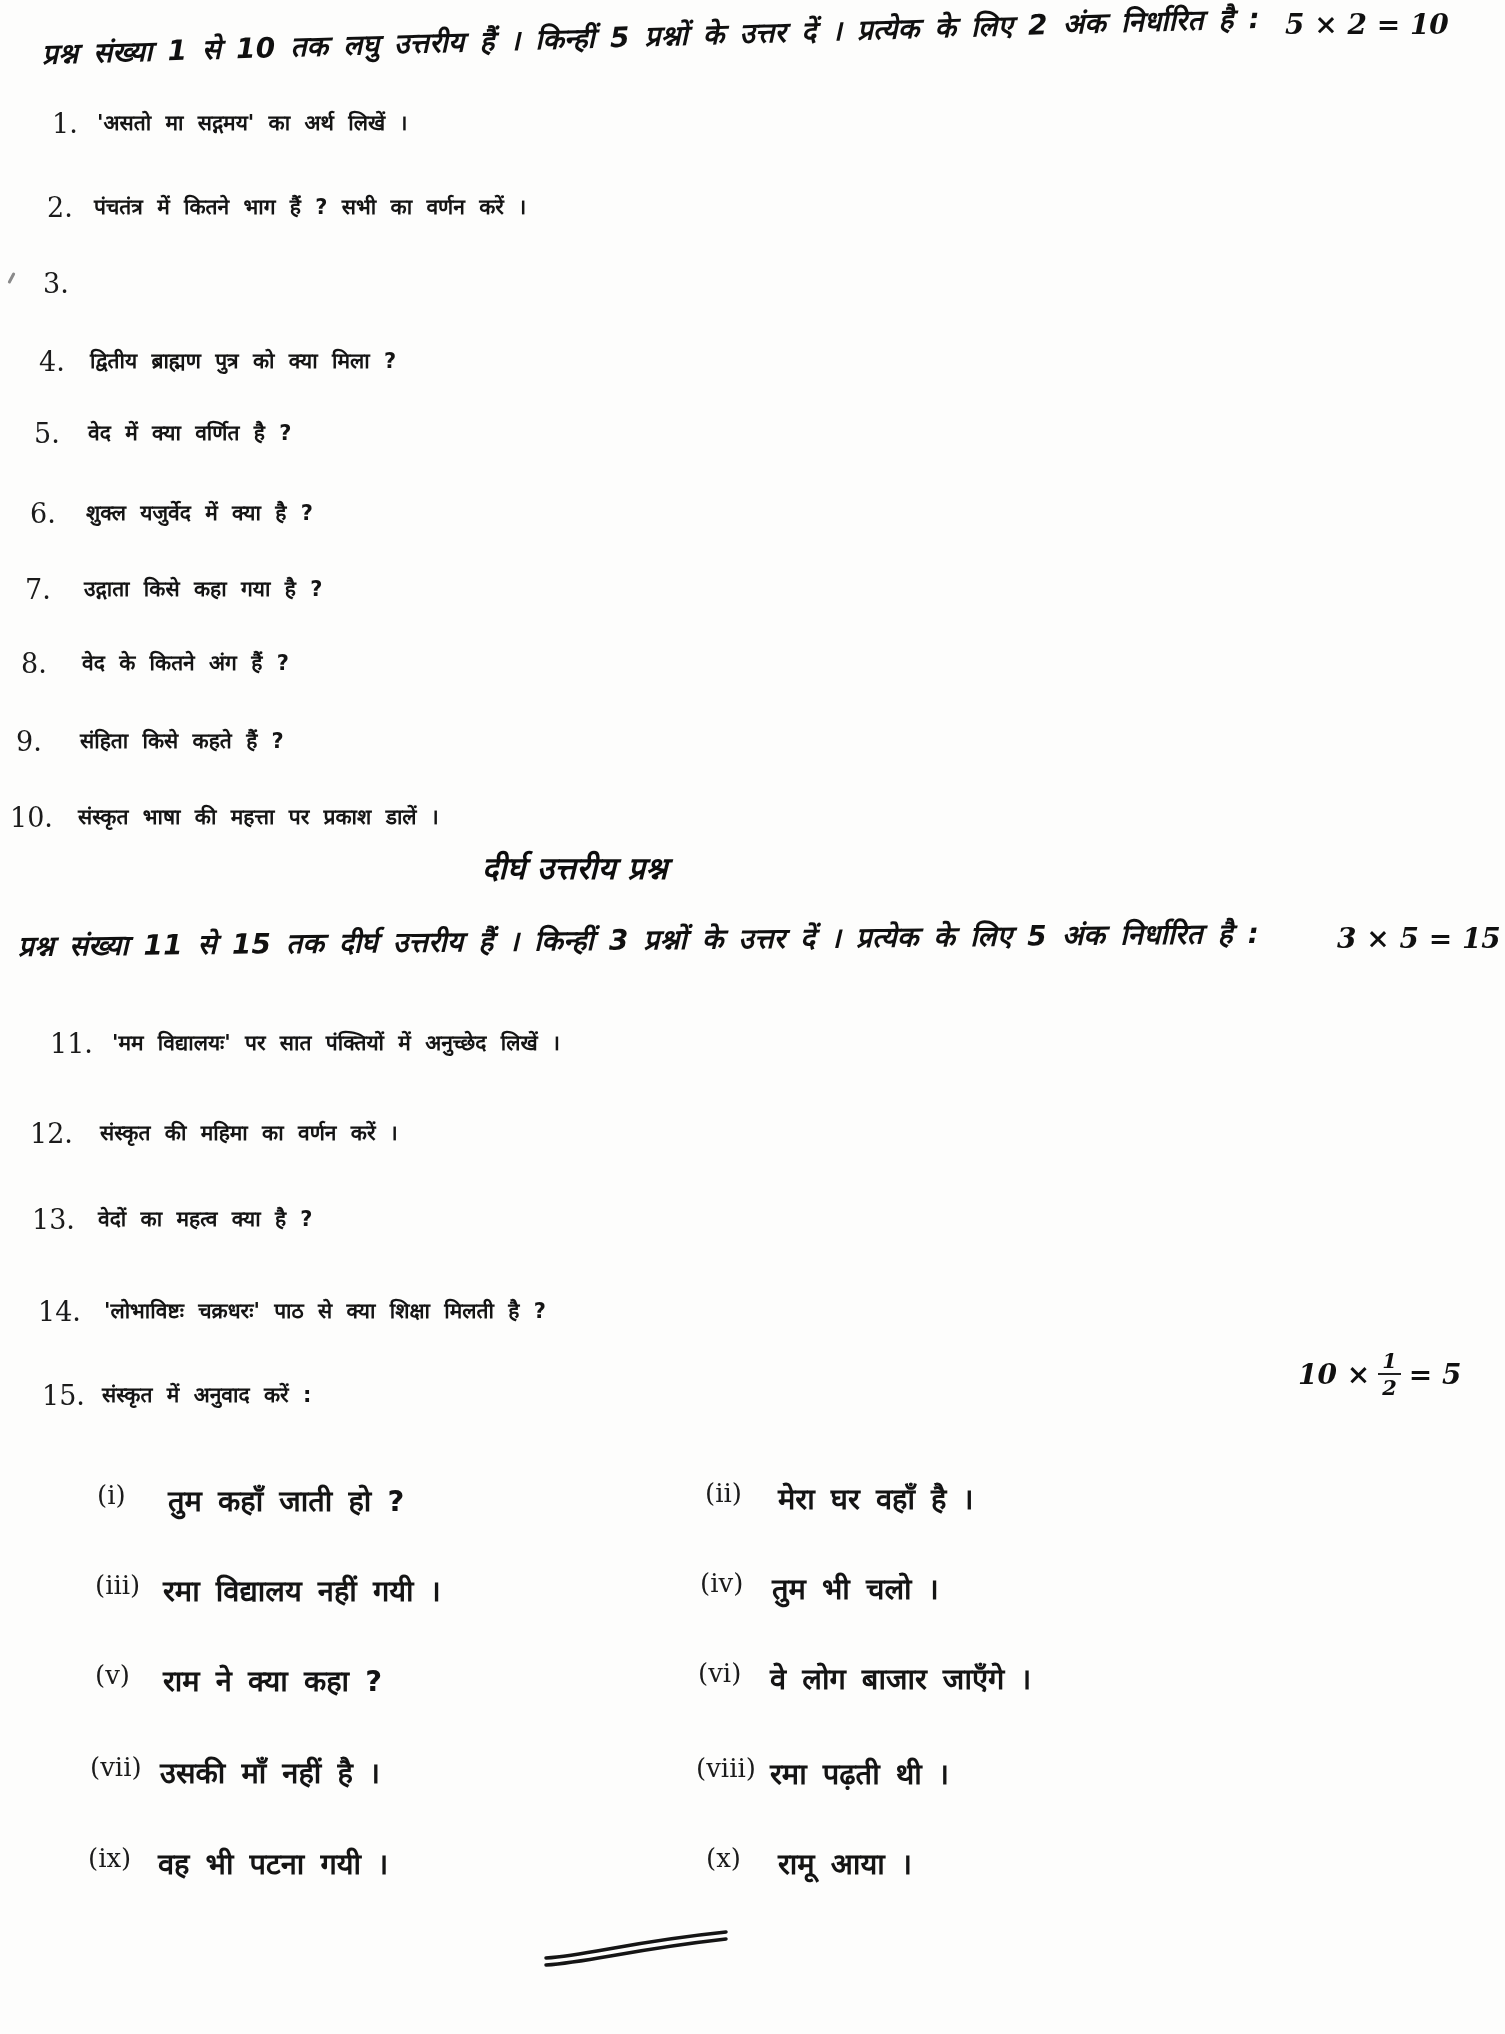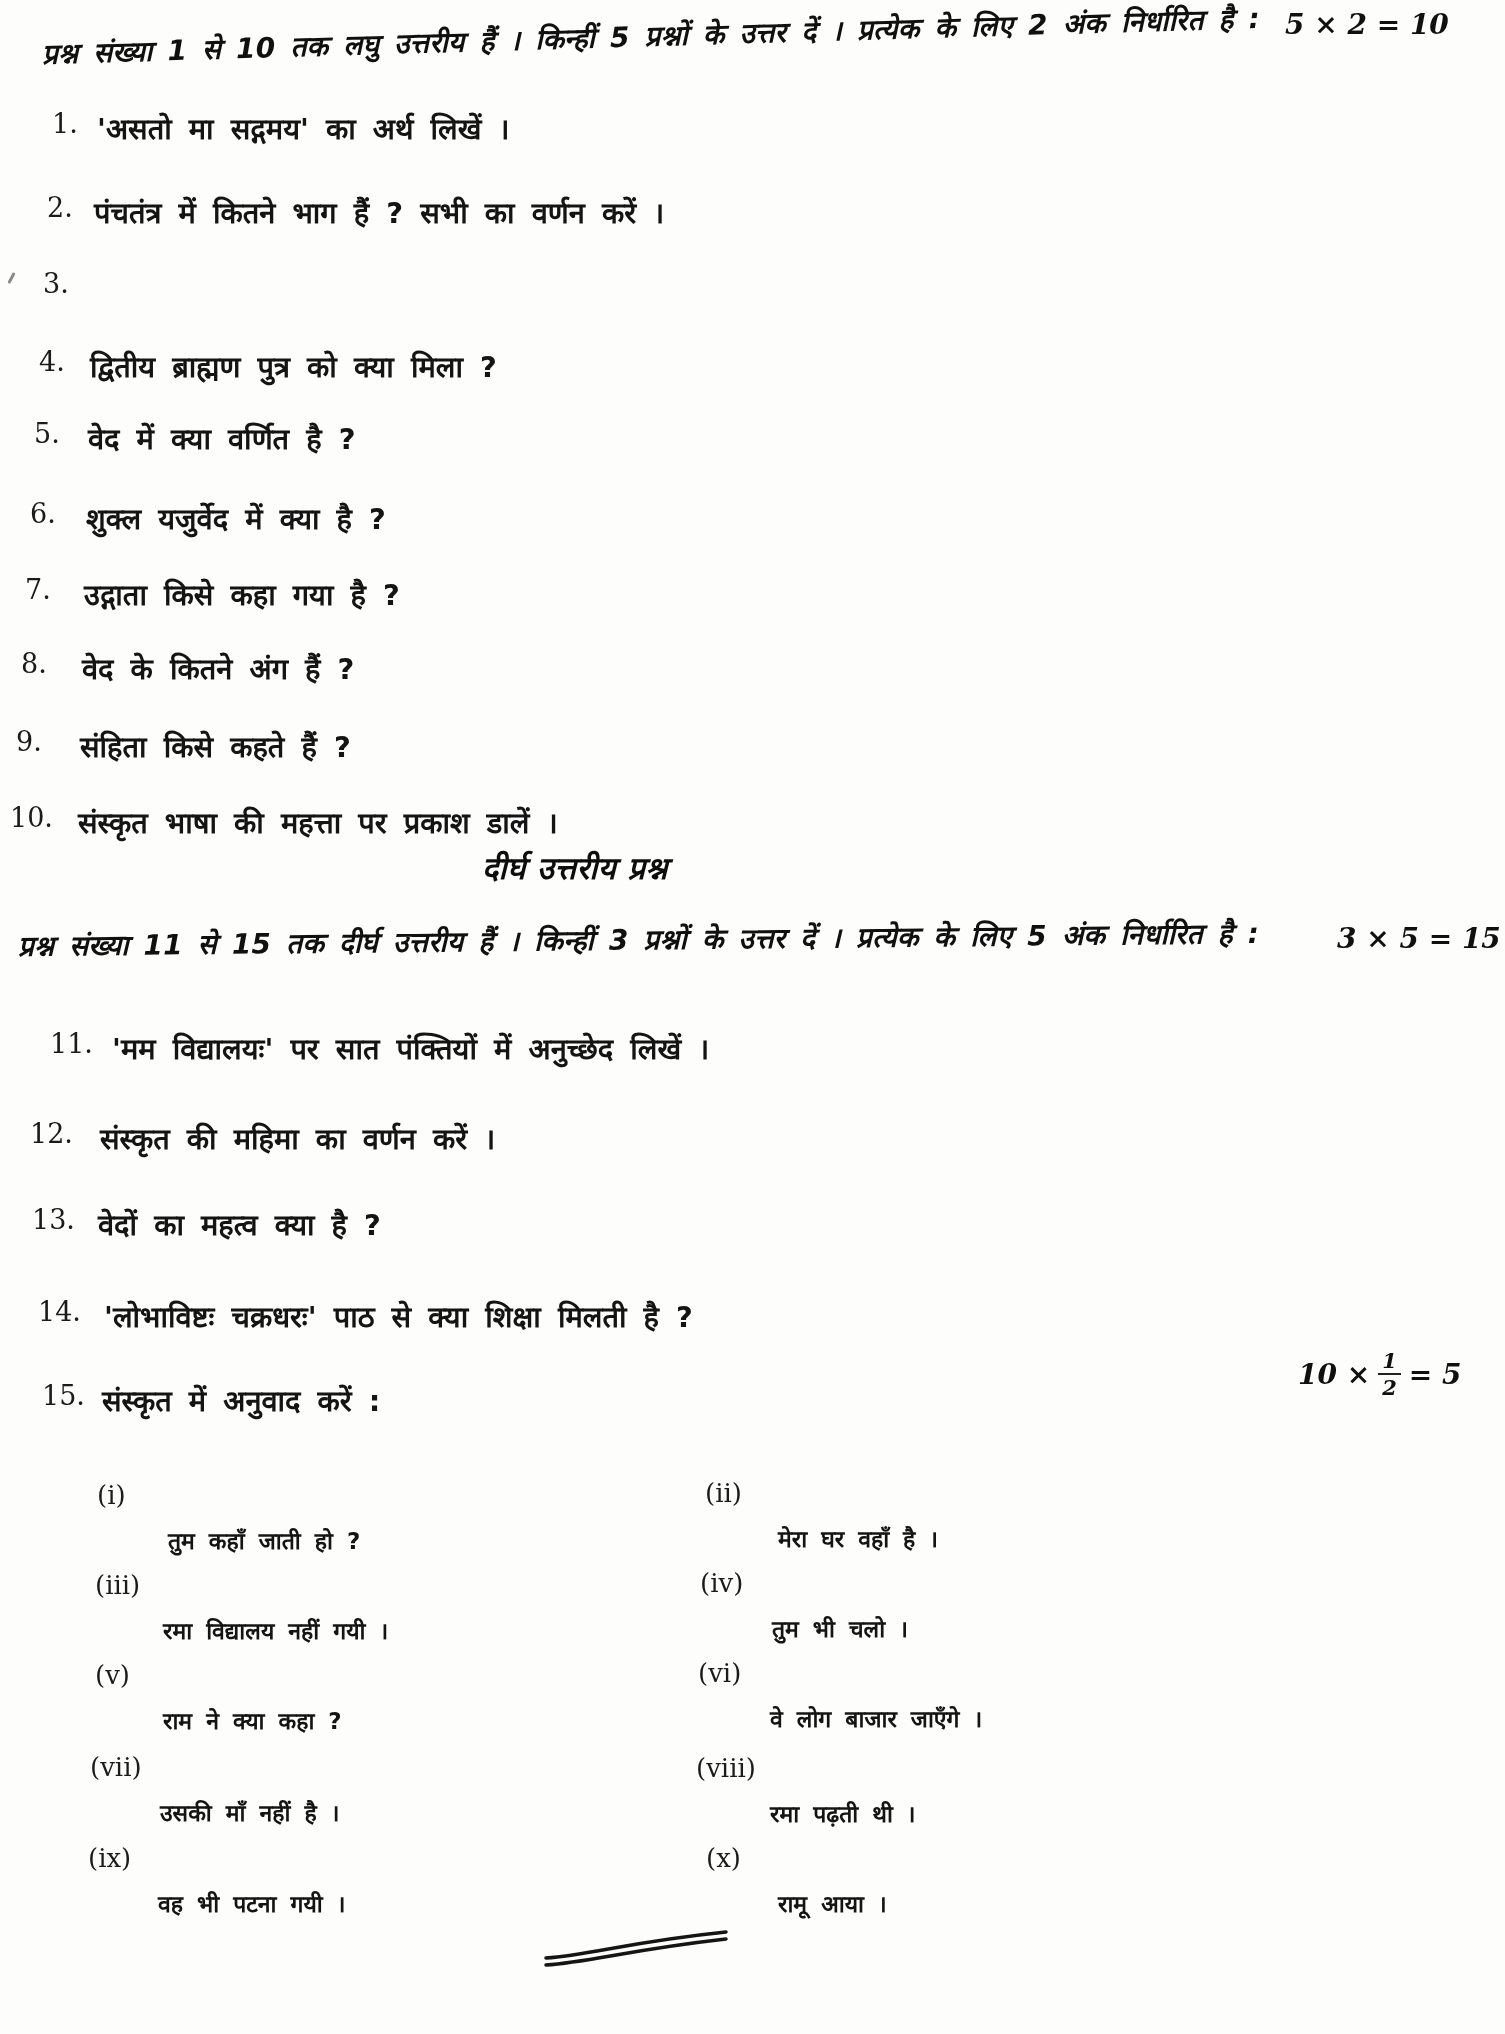--- a/index.html
+++ b/index.html
@@ -35,21 +35,21 @@
   .qrow{position:absolute;left:0;right:0;height:48px;}
   .qnum{
     position:absolute;
     font-family:"DejaVu Serif","Liberation Serif",serif;
     font-size:27px;
     font-weight:400;
     color:#1b1b1b;
   }
   .qtext{
     position:absolute;
-    font-size:29px;
+    font-size:21px;
     font-weight:700;
     word-spacing:7px;
     white-space:nowrap;
     color:#141414;
   }
   .heading{
     position:absolute;
     font-size:31px;
     font-weight:700;
     font-style:italic;
@@ -59,26 +59,25 @@
   }
   .tnum{
     position:absolute;
     font-family:"DejaVu Serif","Liberation Serif",serif;
     font-size:26px;
     font-weight:400;
     color:#1b1b1b;
   }
   .ttext{
     position:absolute;
-    font-size:23px;
+    font-size:29px;
     font-weight:700;
     word-spacing:6px;
     white-space:nowrap;
     color:#141414;
-    margin-top:44px;
   }
   
   .fracline{display:inline-flex;align-items:center;gap:8px;}
   .frac{
     display:inline-flex;flex-direction:column;align-items:center;
     vertical-align:middle;line-height:1;font-size:21px;
   }
   .frac .n{border-bottom:2.5px solid #222;padding:0 4px 2px;}
   .frac .d{padding-top:2px;}
   .stray-tick{

